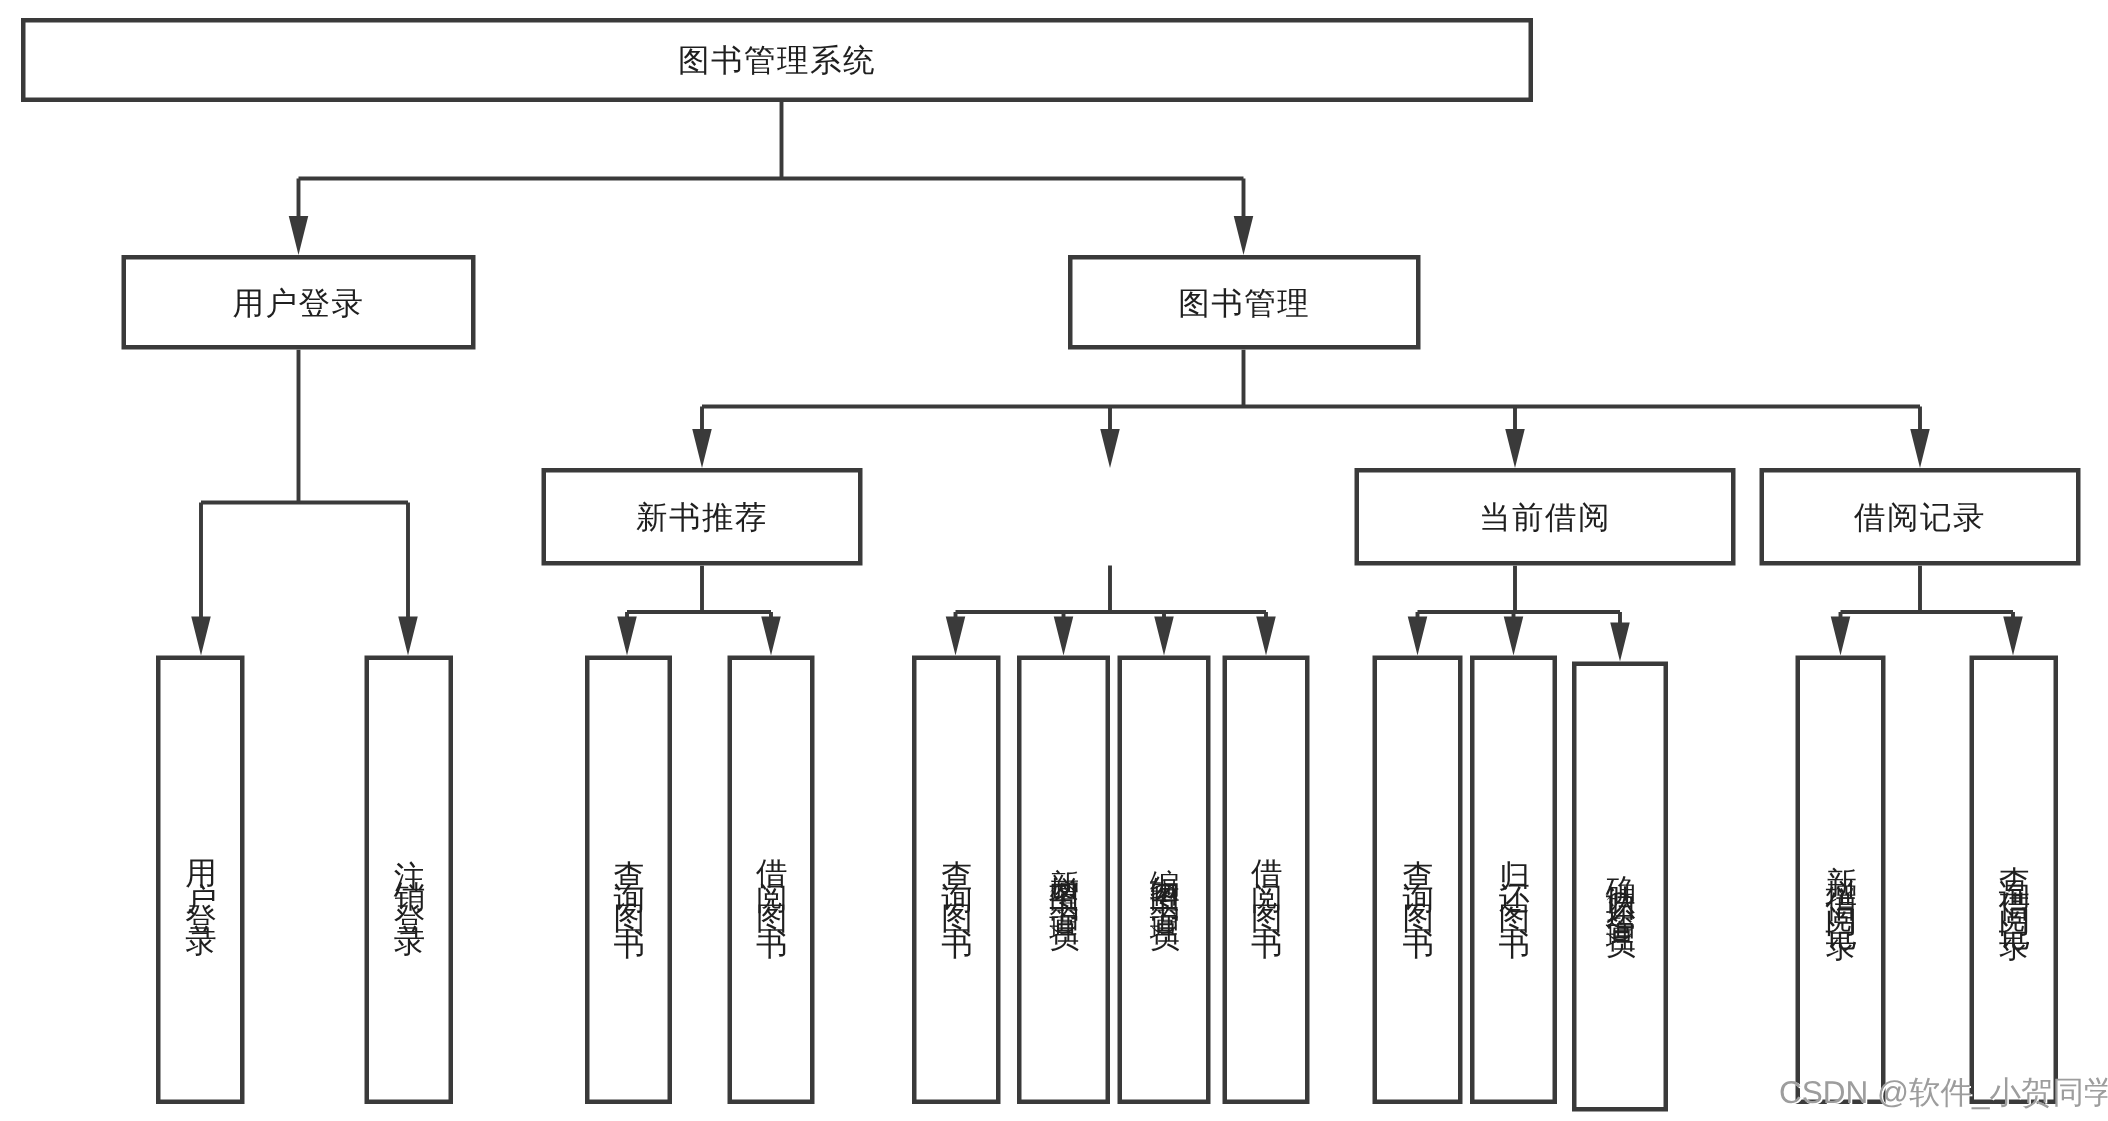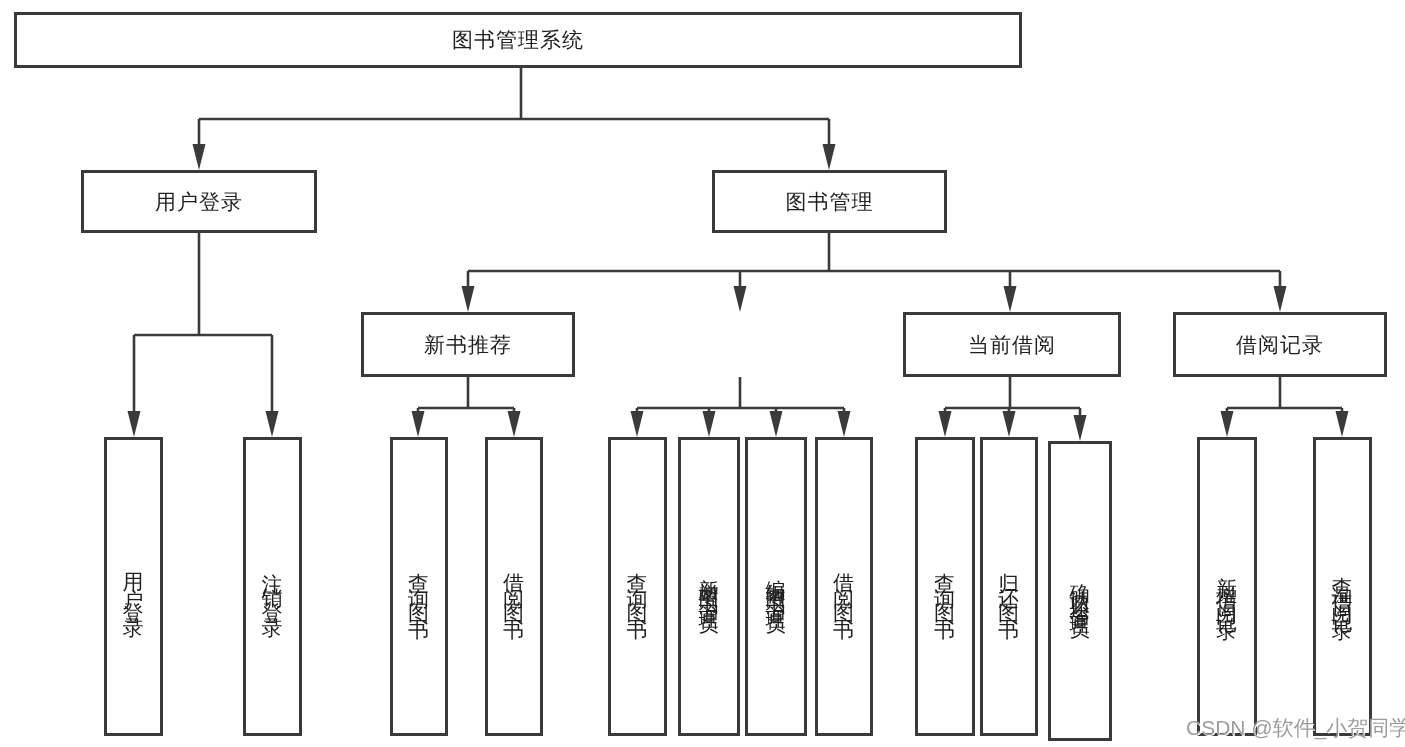--- a/index.html
+++ b/index.html
@@ -104,21 +104,21 @@
   <div class="node hnode" style="left:81px; top:170px; width:236px; height:63px;">
     <span>用户登录</span>
   </div>
   <div class="node hnode" style="left:712px; top:170px; width:235px; height:63px;">
     <span>图书管理</span>
   </div>
 
   <div class="node hnode" style="left:361px; top:312px; width:214px; height:65px;">
     <span>新书推荐</span>
   </div>
-  <div class="node hnode" style="left:903px; top:312px; width:218px; height:65px;">
+  <div class="node hnode" style="left:903px; top:312px; width:254px; height:65px;">
     <span>当前借阅</span>
   </div>
   <div class="node hnode" style="left:1173px; top:312px; width:214px; height:65px;">
     <span>借阅记录</span>
   </div>
 
   <div class="node vnode ls4" style="left:104px; top:437px; width:59px; height:299px;">
     <span>用户登录</span>
   </div>
   <div class="node vnode ls4" style="left:243px; top:437px; width:59px; height:299px;">

